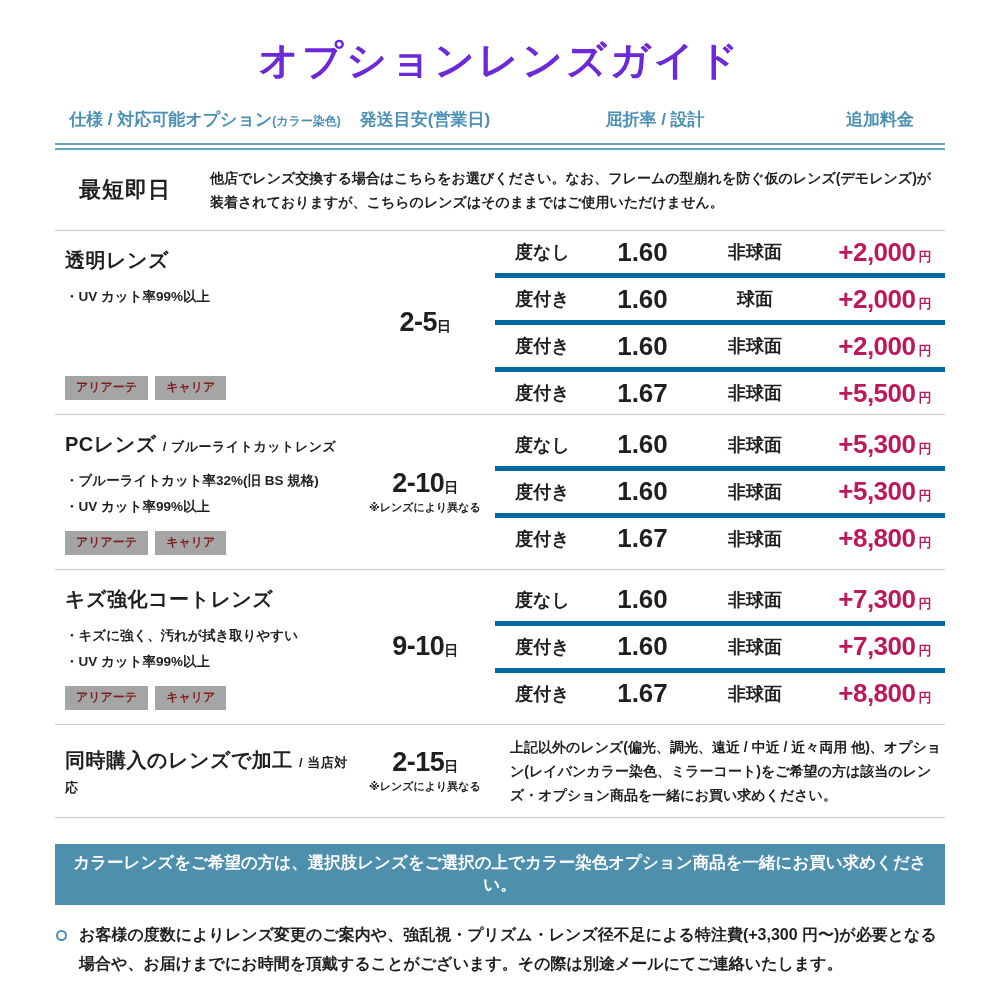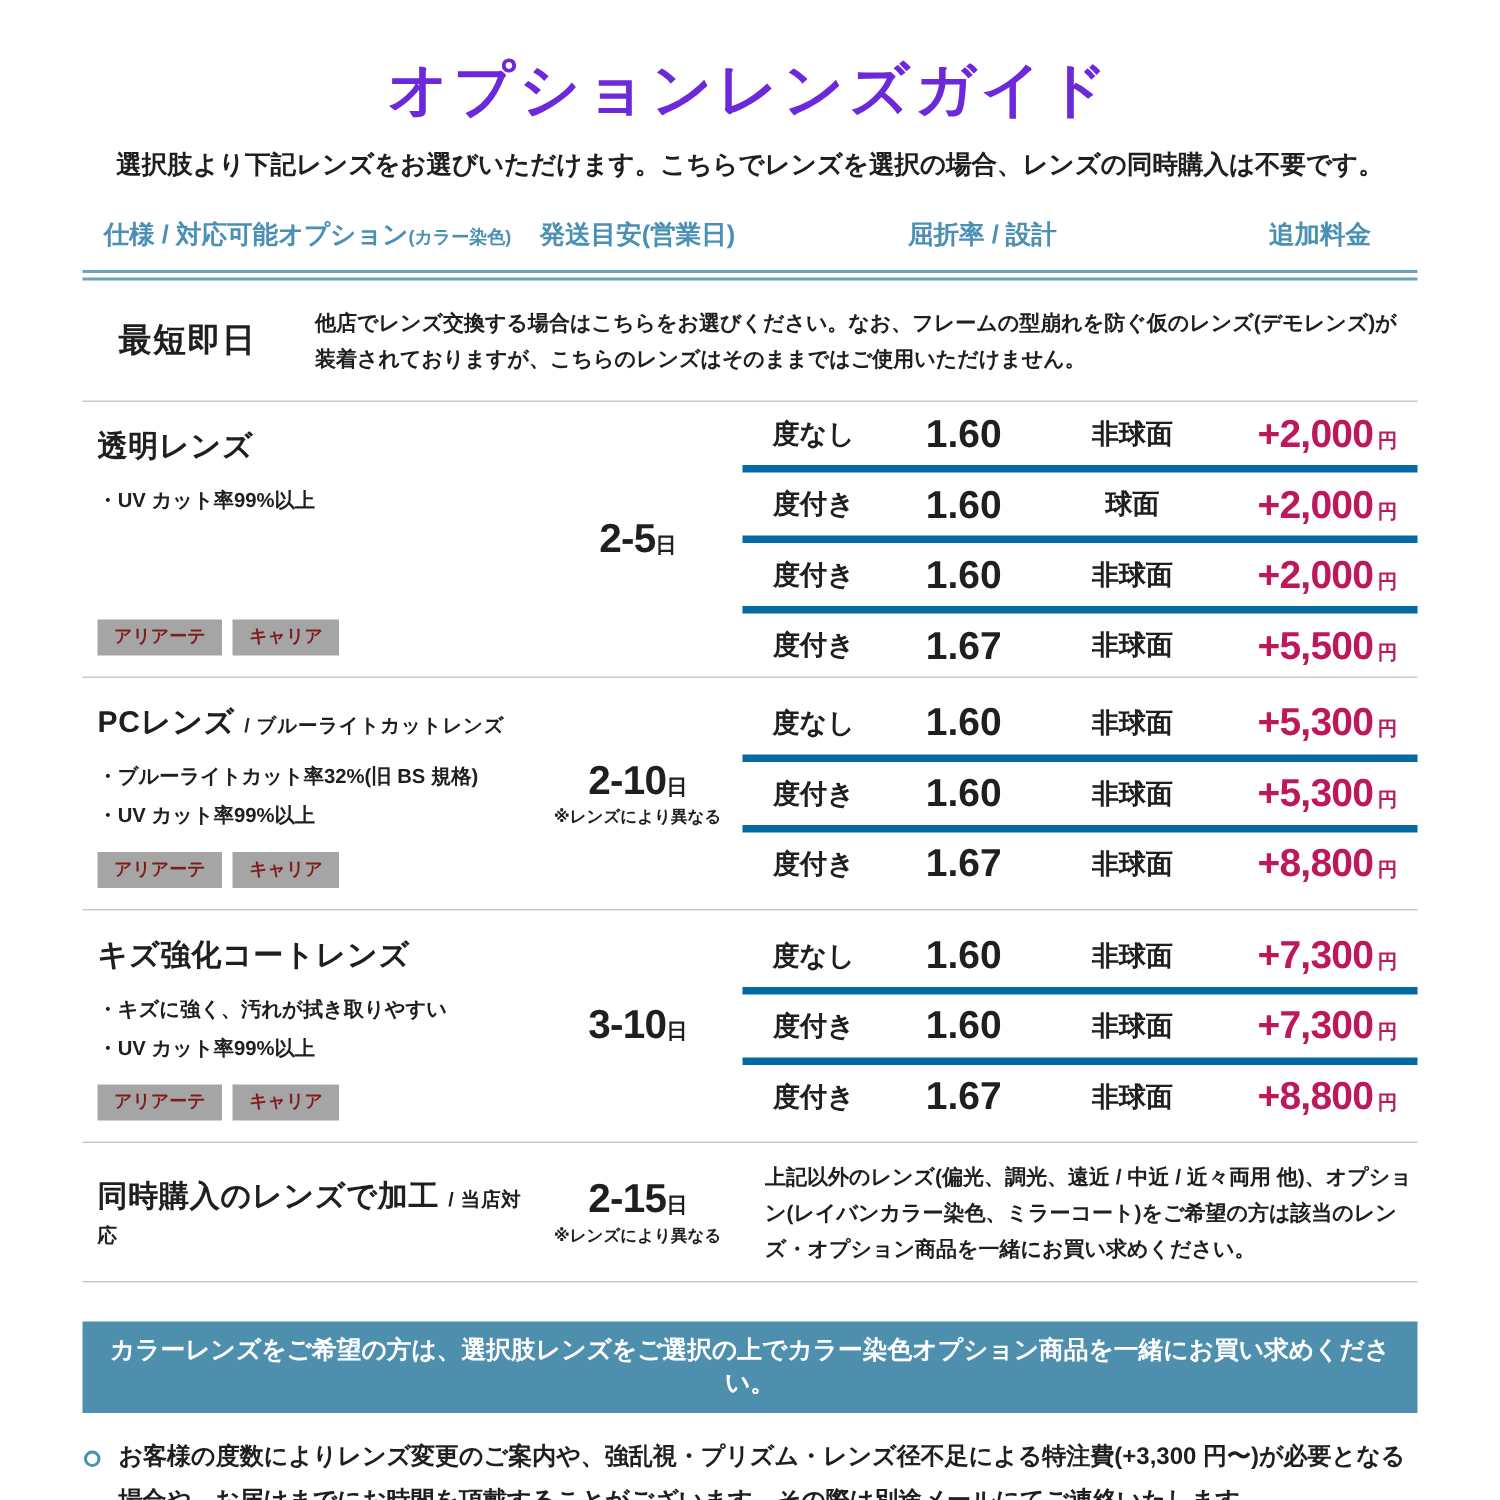--- a/index.html
+++ b/index.html
@@ -59,21 +59,20 @@
   .note{display:flex;margin-top:13px;font-size:16px;font-weight:700;line-height:1.8;color:#1f1f1f;}
   .note-dot{flex:none;width:7px;height:7px;border:2px solid #4a90b5;border-radius:50%;margin:9px 12px 0 1px;background:#fff;}
   .note-text{flex:1;}
 </style>
 </head>
 <body>
 
 <div class="container">
 
   <h1 class="page-title">オプションレンズガイド</h1>
-  <p class="page-subtitle">選択肢より下記レンズをお選びいただけます。こちらでレンズを選択の場合、レンズの同時購入は不要です。</p>
 
   <div class="cols">
     <div class="c-spec">
       <span>仕様 / 対応可能オプション</span><span class="small">(カラー染色)</span>
     </div>
     <div class="c-ship">発送目安(営業日)</div>
     <div class="c-detail">
       <span class="c-refr">屈折率 / 設計</span>
       <span class="c-price">追加料金</span>
     </div>
@@ -187,21 +186,21 @@
         <li>・キズに強く、汚れが拭き取りやすい</li>
         <li>・UV カット率99%以上</li>
       </ul>
       <div class="tags">
         <span class="tag">アリアーテ</span>
         <span class="tag">キャリア</span>
       </div>
     </div>
     <div class="ship">
       <div class="ship-main">
-        <span>3-10</span><span class="unit">日</span>
+        <span>9-10</span><span class="unit">日</span>
       </div>
     </div>
     <div class="detail">
       <div class="subrow">
         <span class="sr-power">度なし</span>
         <span class="sr-index">1.60</span>
         <span class="sr-design">非球面</span>
         <span class="sr-price"><span>+7,300</span><span class="yen">円</span></span>
       </div>
       <div class="subrow">

